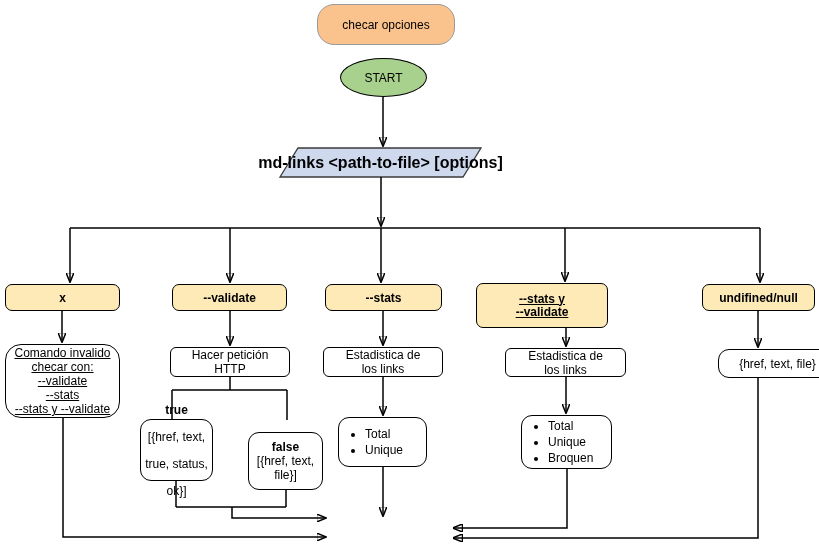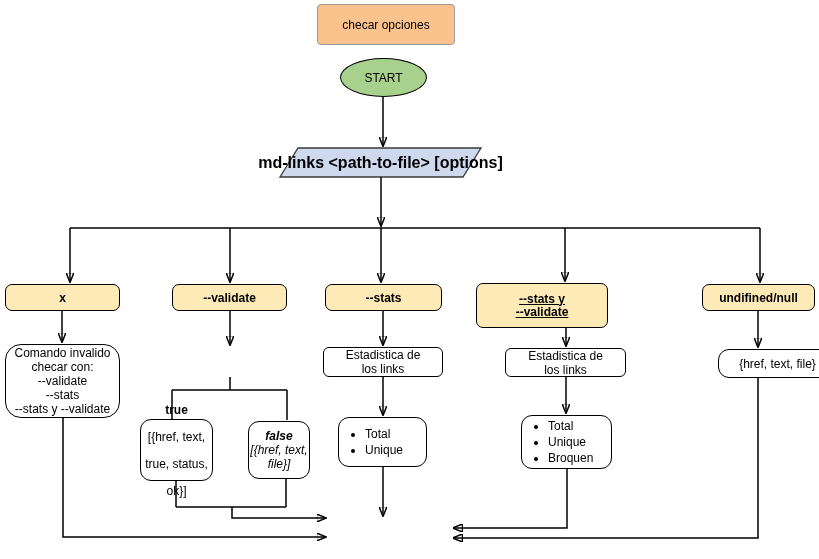--- a/index.html
+++ b/index.html
@@ -24,21 +24,21 @@
     line-height: 14px;
     border: 1.5px solid #000;
     background: #fff;
     z-index: 2;
   }
   .node span { display: block; white-space: nowrap; }
   .terminator { border-radius: 50%; background: var(--green, #a9d18e); }
   .process-orange {
     background: var(--orange, #fac28c);
     border: 1px solid var(--orange_border, #9a9a9a);
-    border-radius: 4px;
+    border-radius: 17px;
   }
   .option {
     background: var(--yellow, #fdeab7);
     border-radius: 7px;
     font-weight: bold;
   }
   .rounded-sm { border-radius: 6px; }
   .rounded-md { border-radius: 11px; }
   .rounded-lg { border-radius: 16px; }
   .para-label {
@@ -128,28 +128,32 @@
     <span>--stats</span>
   </div>
   <div class="node option" style="left:476px; top:283px; width:132px; height:45px; line-height:13px;text-decoration:underline;">
     <span>--stats y</span>
     <span>--validate</span>
   </div>
   <div class="node option" style="left:702px; top:284px; width:113px; height:27px;">
     <span>undifined/null</span>
   </div>
 
-  <div class="node rounded-lg" style="left:5px; top:344px; width:115px; height:74px;">
+  <div class="node rounded-lg" style="left:5px; top:344px; width:115px; height:74px;text-decoration:underline;">
     <span>Comando invalido</span>
     <span>checar con:</span>
     <span>--validate</span>
     <span>--stats</span>
     <span>--stats y --validate</span>
   </div>
 
+  <div class="node rounded-sm" style="left:170px; top:347px; width:120px; height:30px;">
+    <span>Hacer petición</span>
+    <span>HTTP</span>
+  </div>
 
   <div class="node rounded-sm" style="left:323px; top:347px; width:120px; height:30px;">
     <span>Estadistica de</span>
     <span>los links</span>
   </div>
 
   <div class="node rounded-sm" style="left:505px; top:348px; width:121px; height:29px;">
     <span>Estadistica de</span>
     <span>los links</span>
   </div>
@@ -158,21 +162,21 @@
     <span>{href, text, file}</span>
   </div>
 
   <div class="node rounded-md" style="left:140px; top:419px; width:73px; height:62px;gap:13px;">
     <span class="result-title">true</span>
     <span>[{href, text,</span>
     <span>true, status,</span>
     <span>ok}]</span>
   </div>
 
-  <div class="node rounded-md" style="left:248px; top:421px; width:62px; height:58px;font-style:italic;">
+  <div class="node rounded-md" style="left:248px; top:432px; width:75px; height:58px;">
     <span class="result-title">false</span>
     <span>[{href, text,</span>
     <span>file}]</span>
   </div>
 
   <div class="node rounded-md" style="left:338px; top:417px; width:89px; height:50px;">
     <ul class="bullets">
       <li>Total</li>
       <li>Unique</li>
     </ul>

